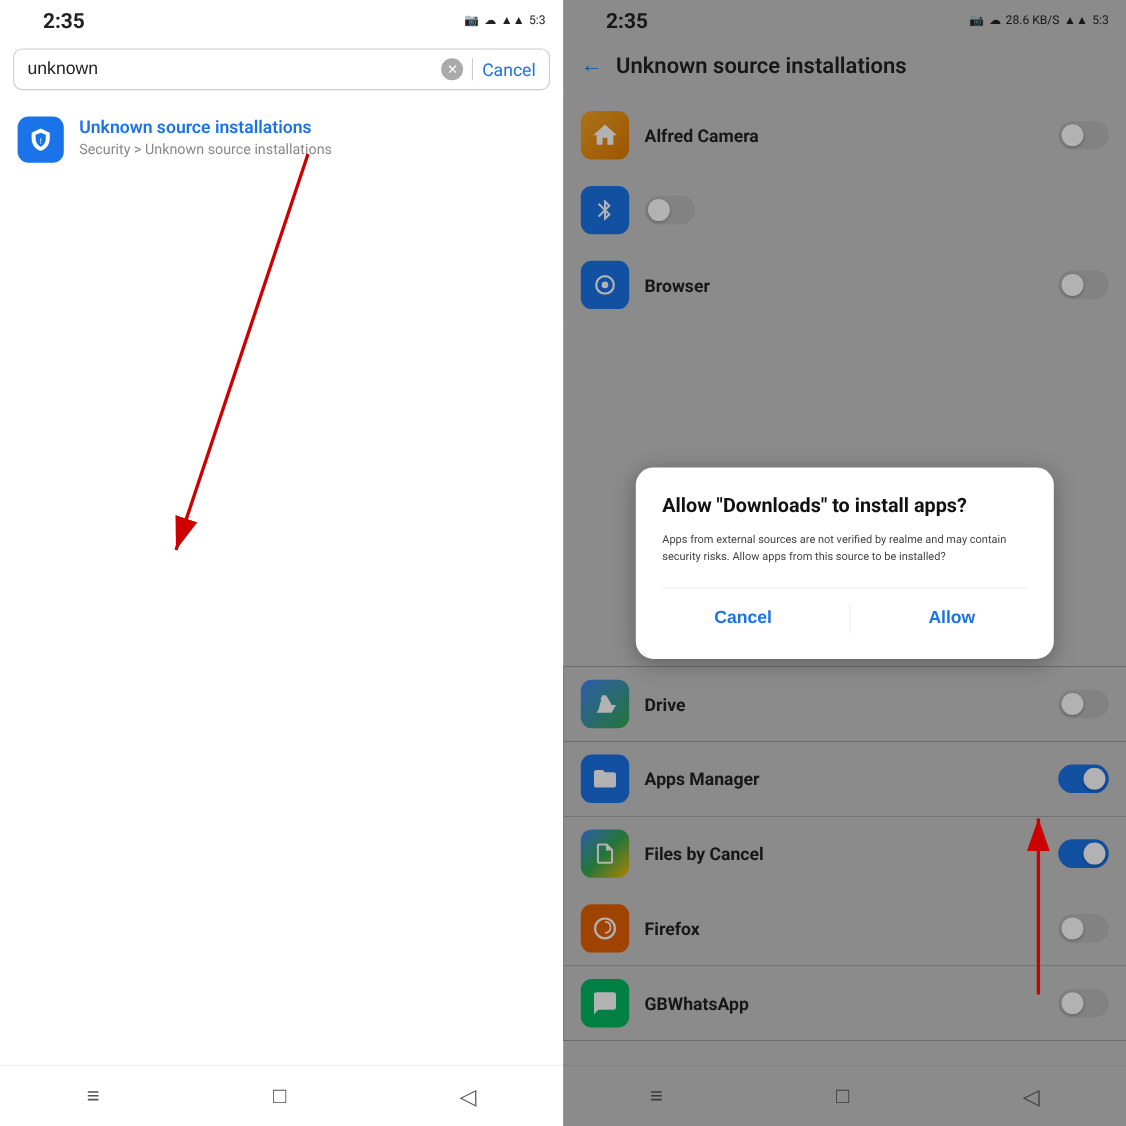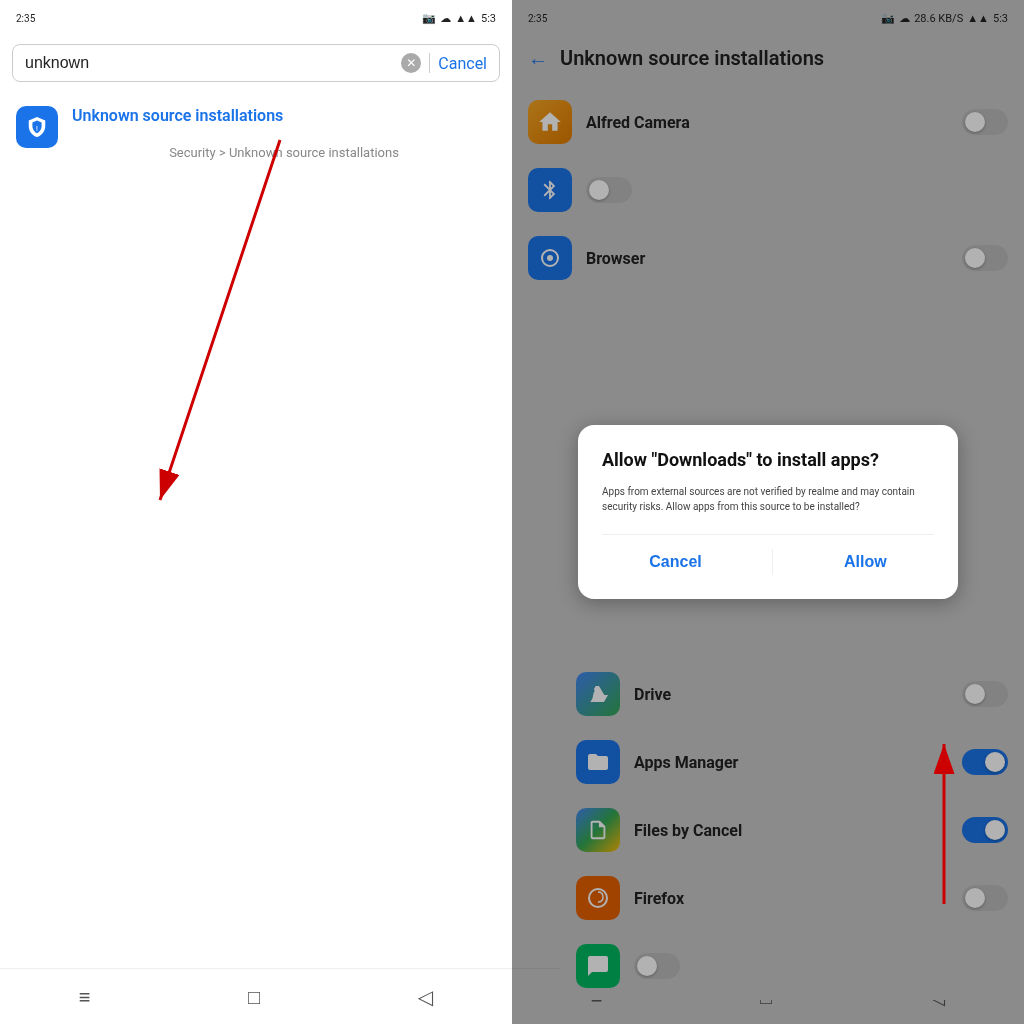--- a/index.html
+++ b/index.html
@@ -24,23 +24,24 @@
 
     .status-bar-left {
       height: 36px;
       display: flex;
       align-items: center;
       justify-content: space-between;
       padding: 0 16px;
       background: #fff;
     }
     .status-time {
-      font-size: 10px;
-      font-weight: 400;
+      font-size: 19px;
+      font-weight: 700;
       color: #222;
+      margin-left: 23px;
     }
     .status-icons {
       display: flex;
       gap: 4px;
       align-items: center;
       font-size: 11px;
       color: #222;
     }
 
     .search-bar {
@@ -106,22 +107,21 @@
       font-size: 16px;
       color: #333;
     }
     .result-title span {
       color: #1a73e8;
       font-weight: 600;
     }
     .result-subtitle {
       font-size: 13px;
       color: #888;
-      margin-top: 20px;
-      text-align: center;
+      margin-top: 4px;
     }
 
     
     .arrow-left {
       position: absolute;
       top: 120px;
       left: 80px;
       width: 260px;
       height: 420px;
       pointer-events: none;
@@ -414,21 +414,21 @@
       <div class="dialog-title">Allow "Downloads" to install apps?</div>
       <div class="dialog-body">Apps from external sources are not verified by realme and may contain security risks. Allow apps from this source to be installed?</div>
       <div class="dialog-actions">
         <button class="dialog-btn">Cancel</button>
         <div style="width:1px;background:#eee;"></div>
         <button class="dialog-btn">Allow</button>
       </div>
     </div>
   </div>
 
-  <div style="position:absolute;top:660px;left:0;right:0;background:#000000;z-index:1;margin-left:48px;">
+  <div style="position:absolute;top:606px;left:0;right:0;background:#000000;z-index:1;">
 
     <div class="app-item">
       <div class="app-icon" style="background:linear-gradient(135deg,#4285f4,#34a853);">
         <svg width="24" height="24" viewBox="0 0 24 24" fill="white">
             <path d="M4.41 20l4-7H22l-4 7H4.41zm3.17-9L11 4h2l5.59 9.65-1.73 3H6.41L7.58 11zM13 4l6 10.35L17.41 18H13.5L7.91 7.35 9.64 4H13z"></path>
           </svg>
       </div>
       <span class="app-name">Drive</span>
       <div class="toggle off"></div>
     </div>
@@ -463,20 +463,21 @@
       <span class="app-name">Firefox</span>
       <div class="toggle off"></div>
     </div>
 
     <div class="app-item">
       <div class="app-icon" style="background:#00b860;">
         <svg width="24" height="24" viewBox="0 0 24 24" fill="white">
             <path d="M20 2H4c-1.1 0-2 .9-2 2v18l4-4h14c1.1 0 2-.9 2-2V4c0-1.1-.9-2-2-2z"></path>
           </svg>
       </div>
+      <span class="app-name">GBWhatsApp</span>
       <div class="toggle off"></div>
     </div>
   </div>
 
   <svg class="arrow-right" viewBox="0 0 120 200" xmlns="http://www.w3.org/2000/svg" style="bottom:100px;right:20px;">
     <defs>
       <marker id="arrowhead-right" markerWidth="10" markerHeight="7" refX="10" refY="3.5" orient="auto">
         <polygon points="0 0, 10 3.5, 0 7" fill="#cc0000"></polygon>
       </marker>
     </defs>

